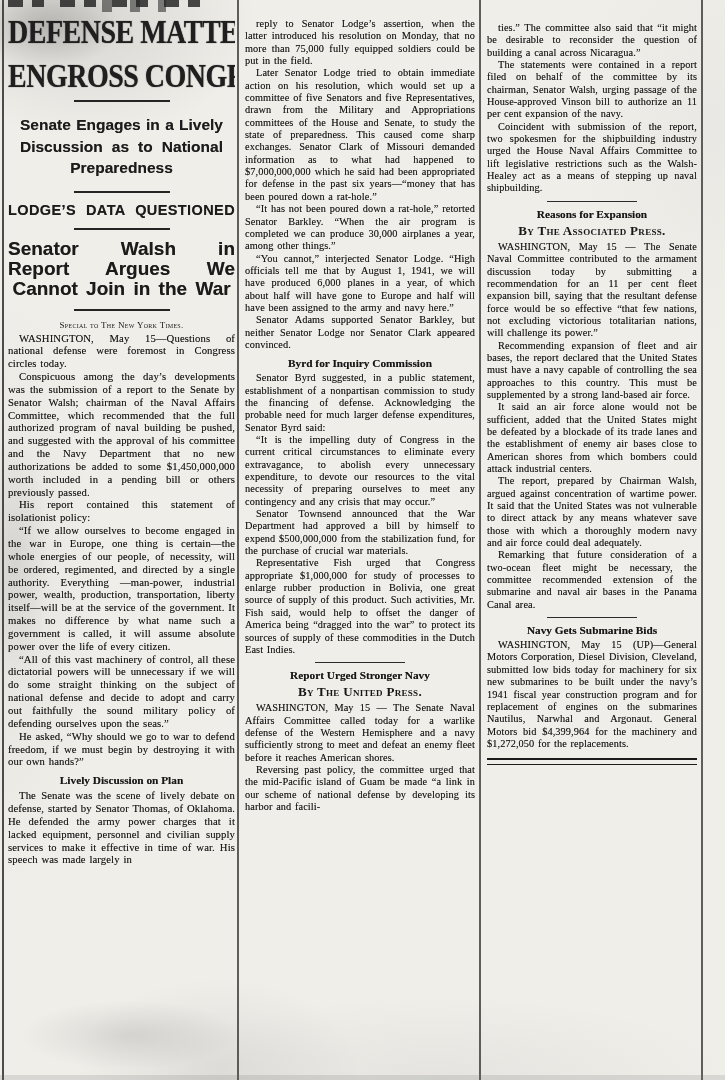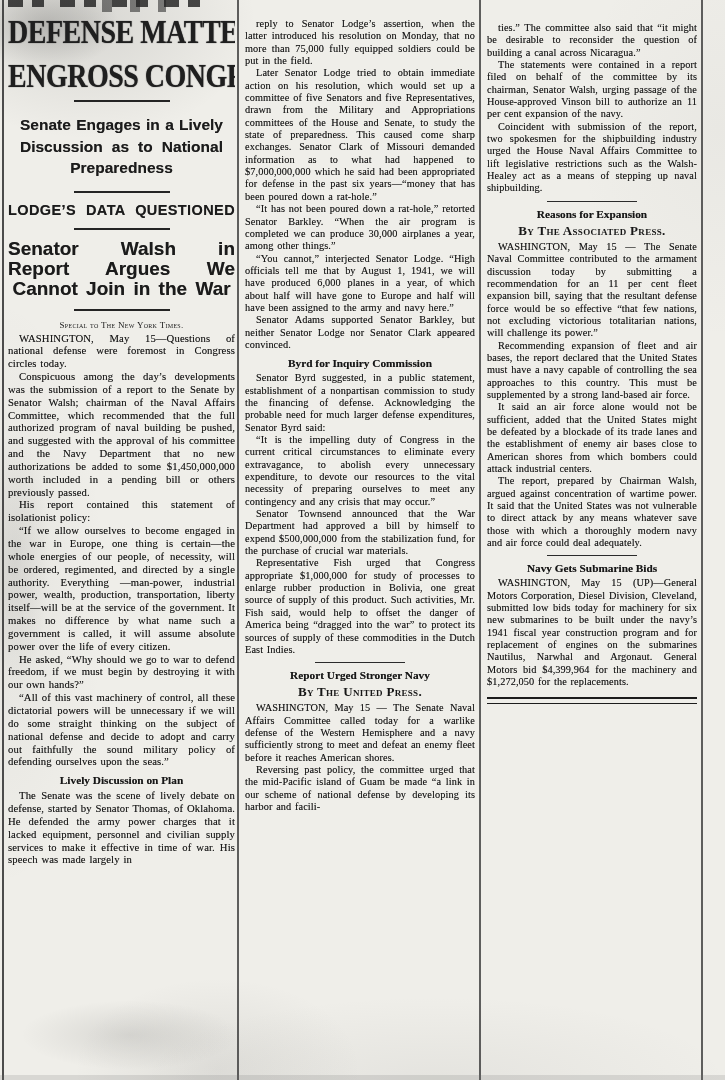--- a/index.html
+++ b/index.html
@@ -90,22 +90,22 @@
     <p class="bank">LODGE’S DATA QUESTIONED</p>
     <div class="hrule"></div>
     <p class="deck2">Senator Walsh in Report Argues We Cannot Join in the War</p>
     <div class="hrule"></div>
     <div class="body-text">
         <div class="credit">Special to The New York Times.</div>
         <p class="para">WASHINGTON, May 15—Questions of national defense were foremost in Congress circles today.</p>
         <p class="para">Conspicuous among the day’s developments was the submission of a report to the Senate by Senator Walsh; chairman of the Naval Affairs Committee, which recommended that the full authorized program of naval building be pushed, and suggested with the approval of his committee and the Navy Department that no new authorizations be added to some $1,450,000,000 worth included in a pending bill or others previously passed.</p>
         <p class="para">His report contained this statement of isolationist policy:</p>
         <p class="para">“If we allow ourselves to become engaged in the war in Europe, one thing is certain—the whole energies of our people, of necessity, will be ordered, regimented, and directed by a single authority. Everything —man-power, industrial power, wealth, production, transportation, liberty itself—will be at the service of the government. It makes no difference by what name such a government is called, it will assume absolute power over the life of every citizen.</p>
+        <p class="para">“All of this vast machinery of control, all these dictatorial powers will be unnecessary if we will do some straight thinking on the subject of national defense and decide to adopt and carry out faithfully the sound military policy of defending ourselves upon the seas.”</p>
         <p class="para">He asked, “Why should we go to war to defend freedom, if we must begin by destroying it with our own hands?”</p>
-        <p class="para">“All of this vast machinery of control, all these dictatorial powers will be unnecessary if we will do some straight thinking on the subject of national defense and decide to adopt and carry out faithfully the sound military policy of defending ourselves upon the seas.”</p>
         <h3 class="subhead">Lively Discussion on Plan</h3>
         <p class="para">The Senate was the scene of lively debate on defense, started by Senator Thomas, of Oklahoma. He defended the army power charges that it lacked equipment, personnel and civilian supply services to make it effective in time of war. His speech was made largely in</p>
       </div>
   </div>
 
   <div class="col col-mid body-text">
       <p class="para">reply to Senator Lodge’s assertion, when the latter introduced his resolution on Monday, that no more than 75,000 fully equipped soldiers could be put in the field.</p>
       <p class="para">Later Senator Lodge tried to obtain immediate action on his resolution, which would set up a committee of five Senators and five Representatives, drawn from the Military and Appropriations committees of the House and Senate, to study the state of preparedness. This caused come sharp exchanges. Senator Clark of Missouri demanded information as to what had happened to $7,000,000,000 which he said had been appropriated for defense in the past six years—“money that has been poured down a rat-hole.”</p>
       <p class="para">“It has not been poured down a rat-hole,” retorted Senator Barkley. “When the air program is completed we can produce 30,000 airplanes a year, among other things.”</p>
       <p class="para">“You cannot,” interjected Senator Lodge. “High officials tell me that by August 1, 1941, we will have produced 6,000 planes in a year, of which about half will have gone to Europe and half will have been assigned to the army and navy here.”</p>
@@ -126,20 +126,21 @@
       <p class="para">ties.” The committee also said that “it might be desirable to reconsider the question of building a canal across Nicaragua.”</p>
       <p class="para">The statements were contained in a report filed on behalf of the committee by its chairman, Senator Walsh, urging passage of the House-approved Vinson bill to authorize an 11 per cent expansion of the navy.</p>
       <p class="para">Coincident with submission of the report, two spokesmen for the shipbuilding industry urged the House Naval Affairs Committee to lift legislative restrictions such as the Walsh-Healey act as a means of stepping up naval shipbuilding.</p>
       <div class="rule-short"></div>
       <h3 class="subhead">Reasons for Expansion</h3>
       <div class="press-byline">By The Associated Press.</div>
       <p class="para">WASHINGTON, May 15 — The Senate Naval Committee contributed to the armament discussion today by submitting a recommendation for an 11 per cent fleet expansion bill, saying that the resultant defense force would be so effective “that few nations, not excluding victorious totalitarian nations, will challenge its power.”</p>
       <p class="para">Recommending expansion of fleet and air bases, the report declared that the United States must have a navy capable of controlling the sea approaches to this country. This must be supplemented by a strong land-based air force.</p>
       <p class="para">It said an air force alone would not be sufficient, added that the United States might be defeated by a blockade of its trade lanes and the establishment of enemy air bases close to American shores from which bombers could attack industrial centers.</p>
       <p class="para">The report, prepared by Chairman Walsh, argued against concentration of wartime power. It said that the United States was not vulnerable to direct attack by any means whatever save those with which a thoroughly modern navy and air force could deal adequately.</p>
+      <p class="para">Remarking that future consideration of a two-ocean fleet might be necessary, the committee recommended extension of the submarine and naval air bases in the Panama Canal area.</p>
       <div class="rule-short"></div>
       <h3 class="subhead">Navy Gets Submarine Bids</h3>
       <p class="para">WASHINGTON, May 15 (UP)—General Motors Corporation, Diesel Division, Cleveland, submitted low bids today for machinery for six new submarines to be built under the navy’s 1941 fiscal year construction program and for replacement of engines on the submarines Nautilus, Narwhal and Argonaut. General Motors bid $4,399,964 for the machinery and $1,272,050 for the replacements.</p>
       <div class="rule-double"></div>
     </div>
 
   <div class="bottom-edge"></div>
 </div>
 
 </body></html>

